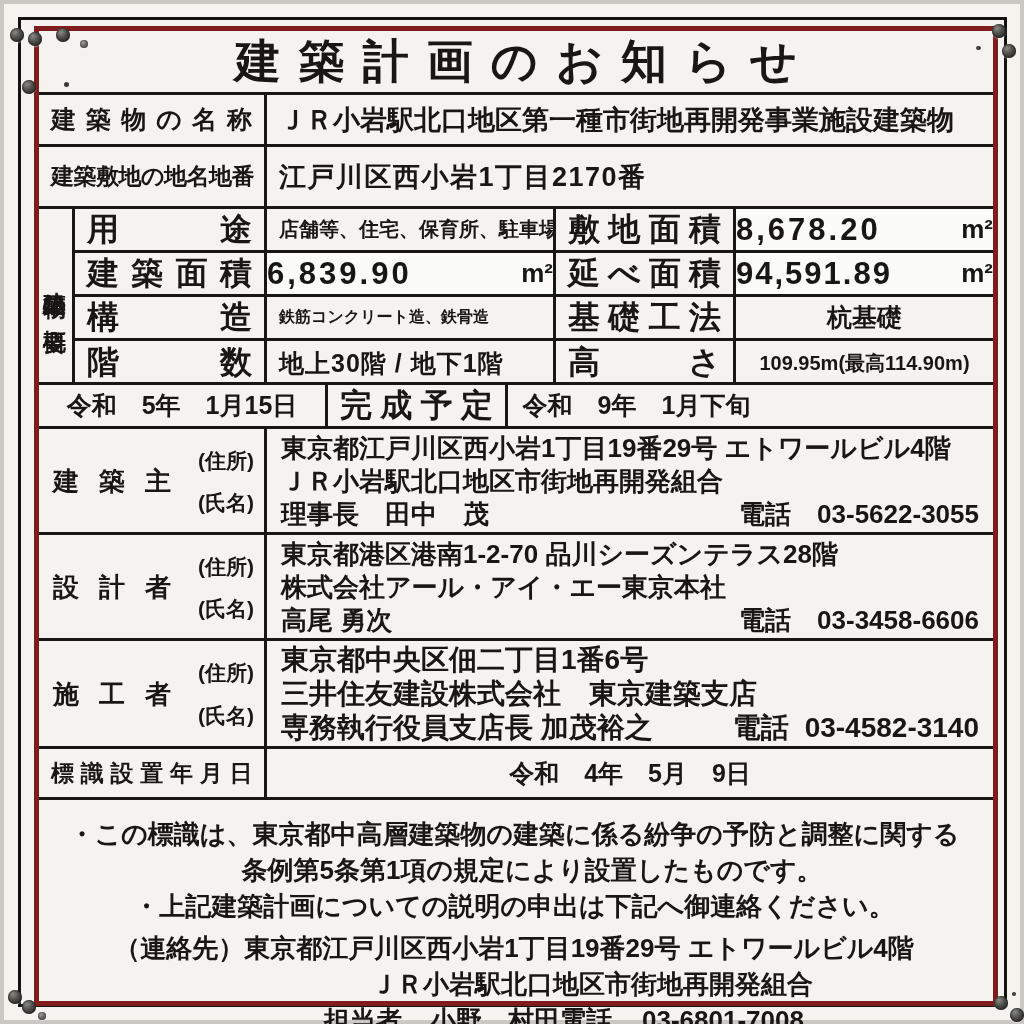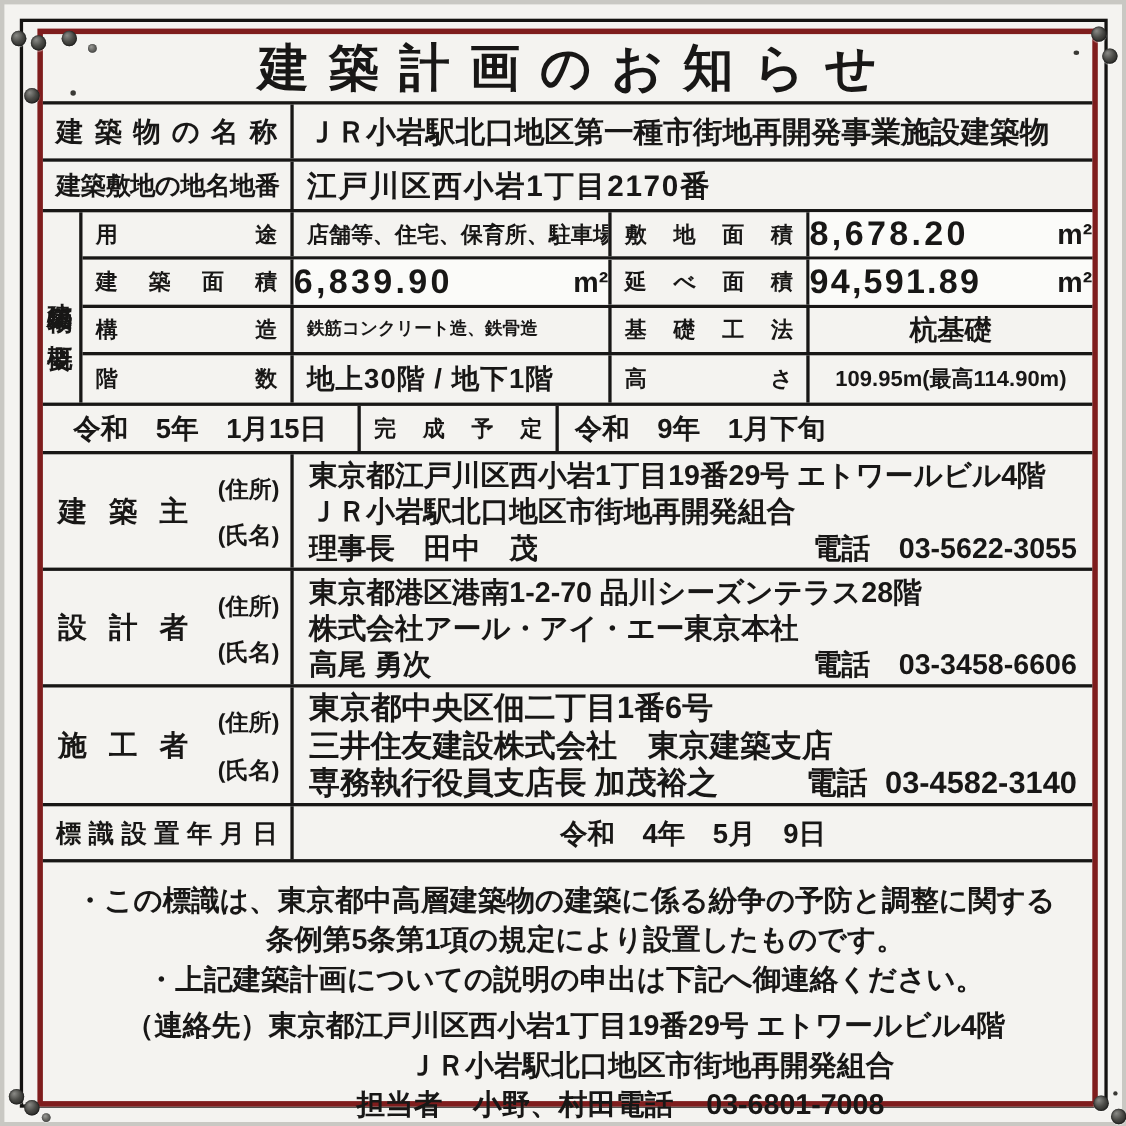--- a/index.html
+++ b/index.html
@@ -37,42 +37,42 @@
   .w-val{flex:0 0 726px;}
   .w-b{flex:0 0 192px;}
   .w-c{flex:0 0 289px;}
   .w-d{flex:0 0 180px;}
   .w-e{flex:0 0 257px;}
   .w-side{flex:0 0 36px;}
   .w-inner{flex:0 0 918px;display:flex;flex-direction:column;}
 
   .h-title{height:64px;}
   .h-name{height:52px;}
-  .h-lot{height:46px;}
+  .h-lot{height:62px;}
   .h-overview{height:176px;}
   .orow{display:flex;height:44px;border-bottom:3px solid var(--ink);box-sizing:border-box;}
   .orow:last-child{border-bottom:none;}
   .h-sched{height:44px;}
   .h-owner{height:106px;}
   .h-designer{height:106px;}
   .h-contractor{height:108px;}
   .h-installed{height:51px;}
 
   .title-cell{flex:1;justify-content:center;}
   .title-text{
     font-size:46px;font-weight:700;letter-spacing:18px;
     padding-left:18px; 
     white-space:nowrap;
   }
   .jl{
     width:100%;padding:0 12px;
     text-align:justify;text-align-last:justify;text-justify:inter-character;
     font-weight:600;white-space:nowrap;
   }
-  .fs25{font-size:25px;} .fs24{font-size:20px;} .fs23{font-size:23px;letter-spacing:-0.5px;}
+  .fs25{font-size:25px;} .fs24{font-size:32px;} .fs23{font-size:23px;letter-spacing:-0.5px;}
   .val{padding:0 12px;font-weight:600;white-space:nowrap;}
   .side-label{
     justify-content:center;
     writing-mode:vertical-rl;text-orientation:upright;
     font-size:23px;font-weight:600;letter-spacing:3px;
     padding:0;text-align:center;width:36px;
   }
   .num-cell{justify-content:space-between;background:var(--panel-bright);}
   .num{font-size:31px;font-weight:600;letter-spacing:3px;white-space:nowrap;}
   .unit{font-size:26px;font-weight:600;margin-left:2px;}

